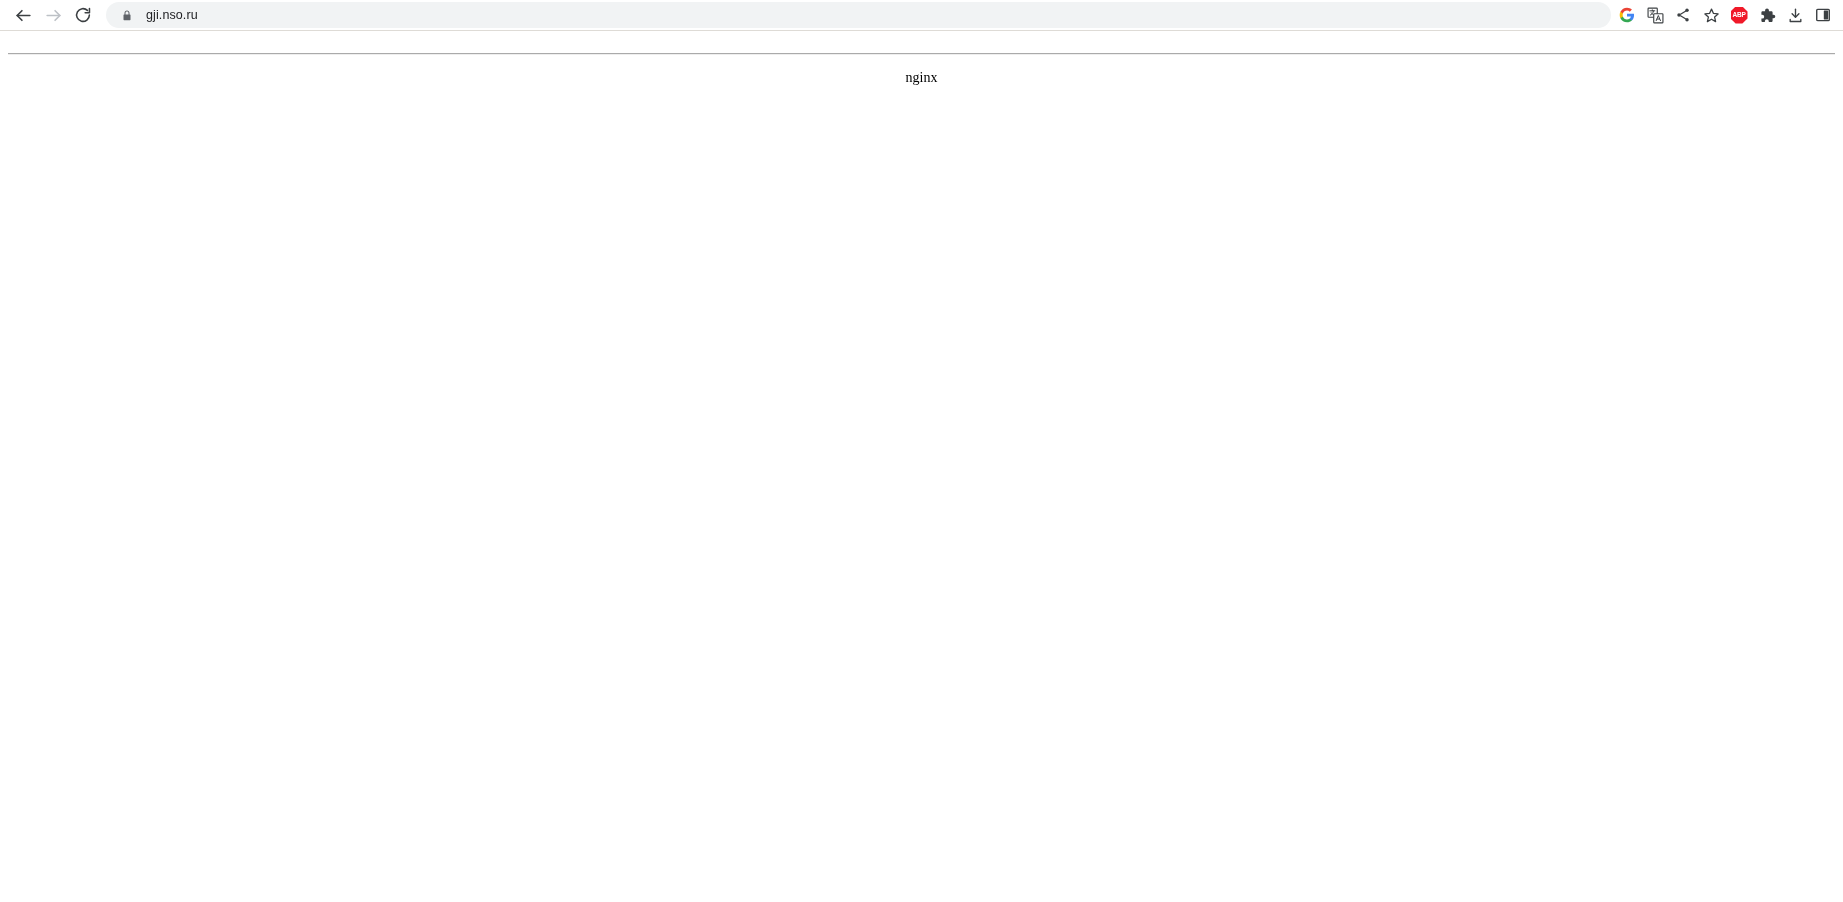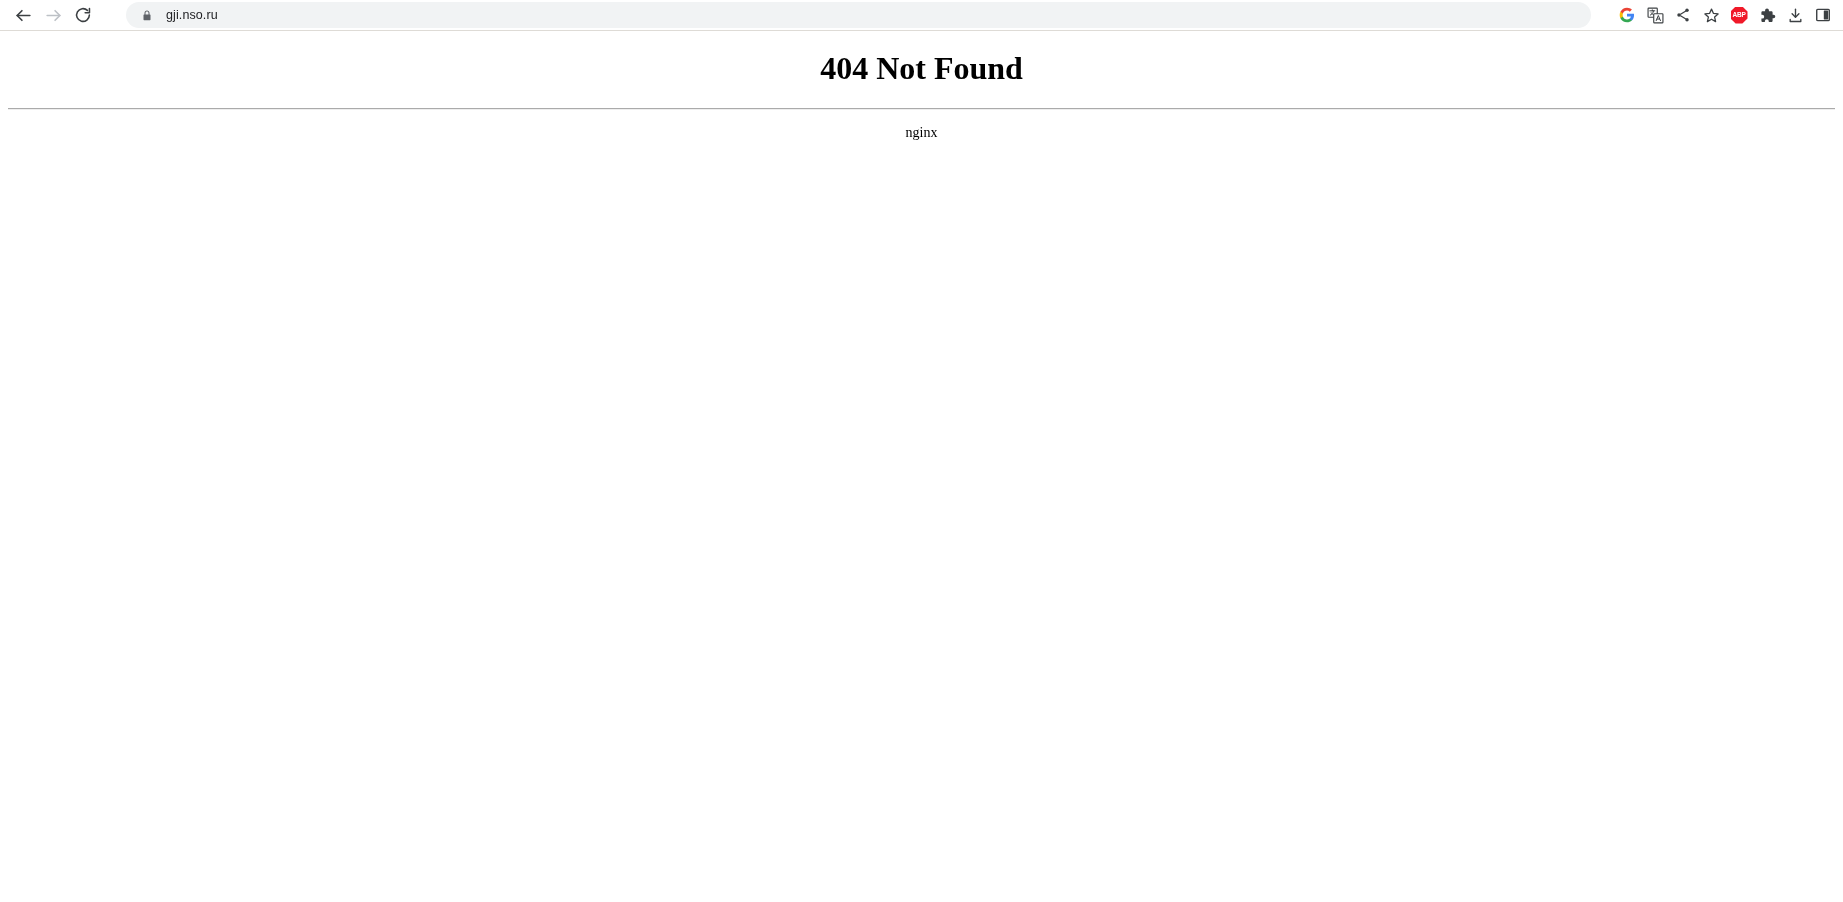--- a/index.html
+++ b/index.html
@@ -18,21 +18,20 @@
   
   .browser-toolbar {
     height: 31px;
     box-sizing: border-box;
     background: #ffffff;
     border-bottom: 1px solid #dedbd6;
     display: flex;
     align-items: center;
     padding: 0 6px 0 8px;
     position: relative;
-    gap: 20px;
   }
   .nav-buttons {
     display: flex;
     align-items: center;
     gap: 0px;
   }
   .nav-btn {
     width: 30px;
     height: 28px;
     display: flex;
@@ -246,16 +245,15 @@
       <svg width="16" height="16" viewBox="0 0 24 24">
         <rect x="2.6" y="3.6" width="18.8" height="16.8" rx="1.4" fill="none" stroke="#3c4043" stroke-width="2.1"></rect>
         <rect x="13.2" y="5.4" width="6.4" height="13.2" rx="0.6" fill="#3c4043"></rect>
       </svg>
     </div>
 
   </div>
 </div>
 
 <div class="page">
-  <h1>404 Not Found</h1>
   <hr>
   <div class="server-sig">nginx</div>
 </div>
 
 </body></html>

